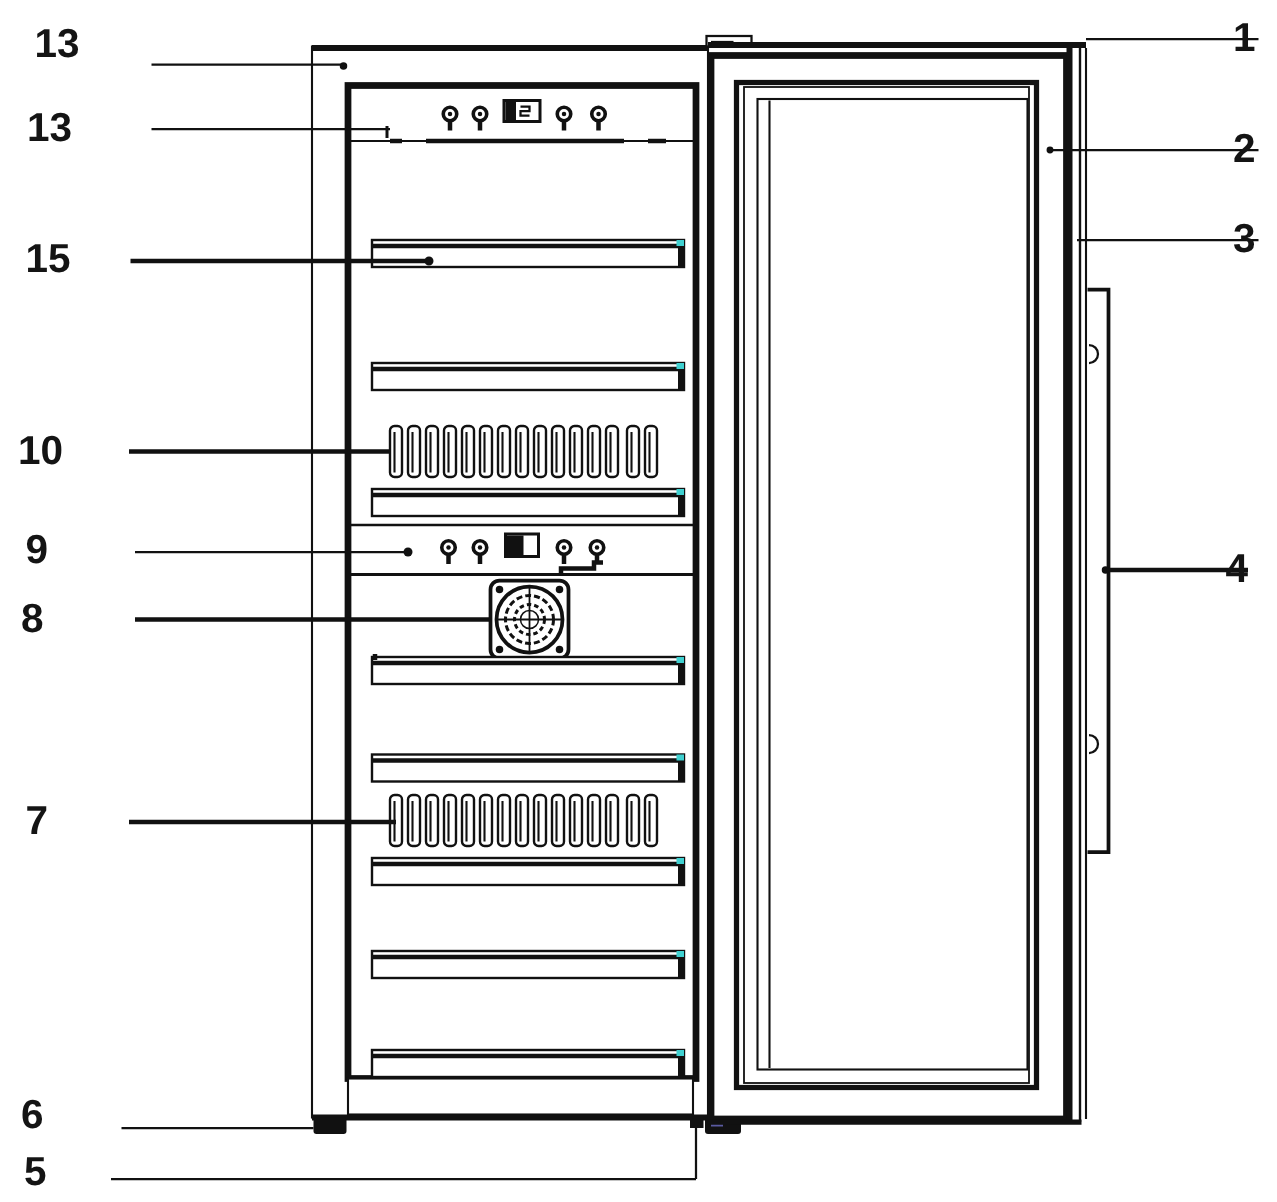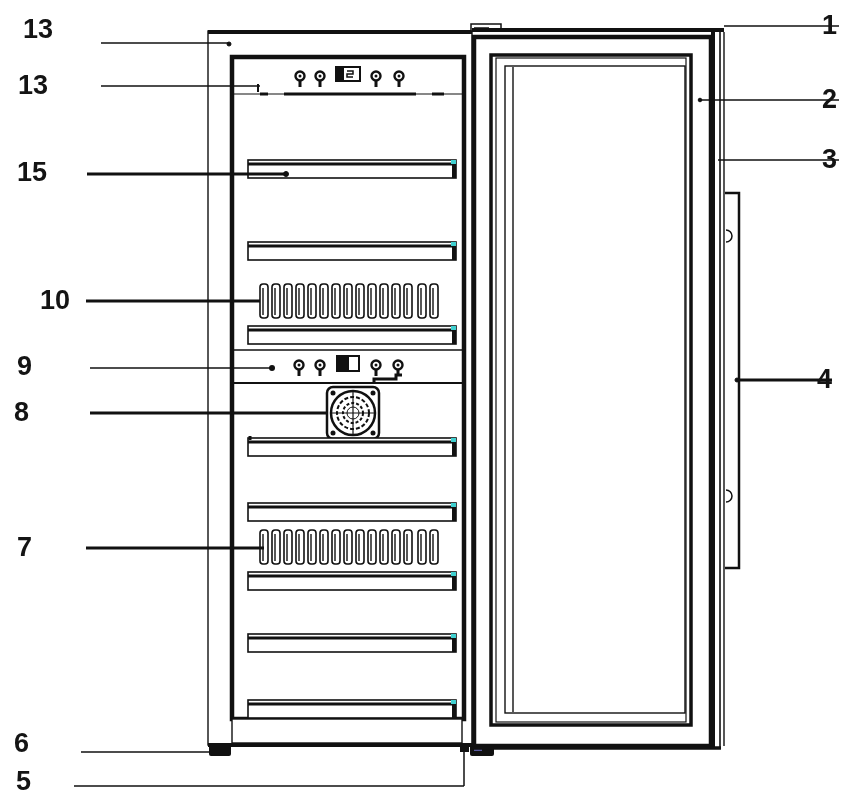--- a/index.html
+++ b/index.html
@@ -192,21 +192,21 @@
       <line x1="694" y1="160" x2="815" y2="160" stroke-width="1.5"></line>
       <line x1="713" y1="380" x2="808" y2="380" stroke-width="3"></line>
       <circle cx="713" cy="380" r="2" fill="#111"></circle>
     </g>
   </svg>
 
   
   <span class="callout-num" style="left:23px; top:16px;">13</span>
   <span class="callout-num" style="left:18px; top:72px;">13</span>
   <span class="callout-num" style="left:17px; top:159px;">15</span>
-  <span class="callout-num" style="left:12px; top:287px;margin-left:28px;">10</span>
+  <span class="callout-num" style="left:12px; top:287px;">10</span>
   <span class="callout-num" style="left:17px; top:353px;">9</span>
   <span class="callout-num" style="left:14px; top:399px;">8</span>
   <span class="callout-num" style="left:17px; top:534px;">7</span>
   <span class="callout-num" style="left:14px; top:730px;">6</span>
   <span class="callout-num" style="left:16px; top:768px;">5</span>
   <span class="callout-num" style="left:822px; top:12px;">1</span>
   <span class="callout-num" style="left:822px; top:86px;">2</span>
   <span class="callout-num" style="left:822px; top:146px;">3</span>
   <span class="callout-num" style="left:817px; top:366px;">4</span>
 </div>

